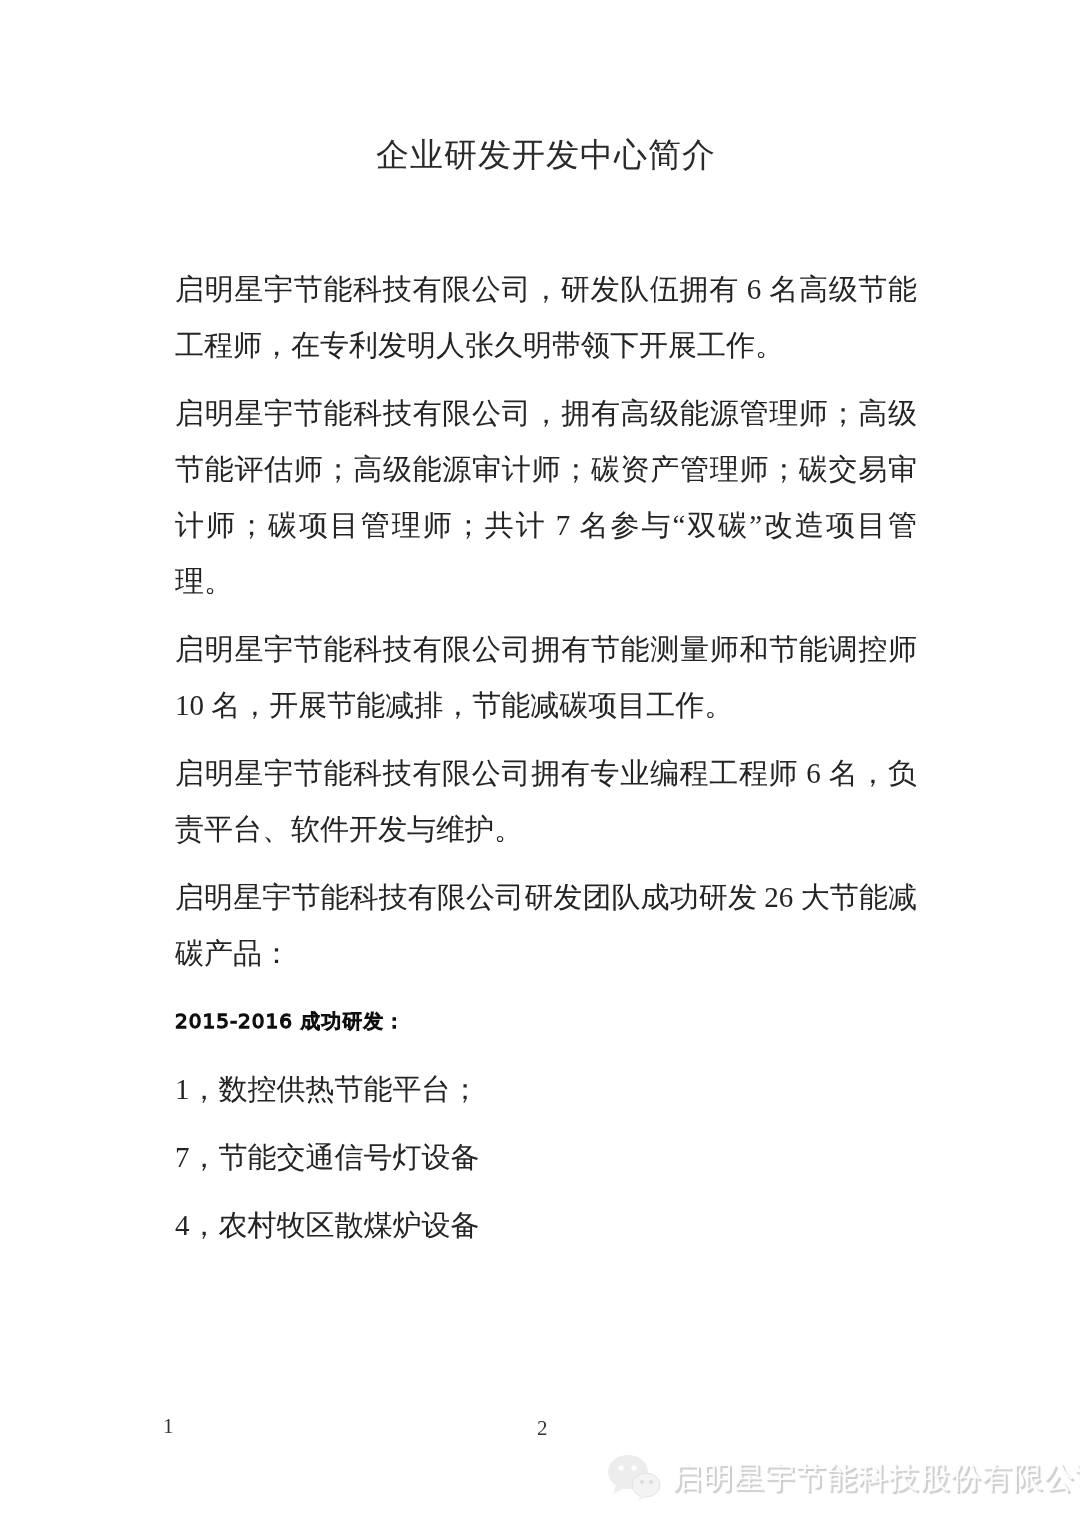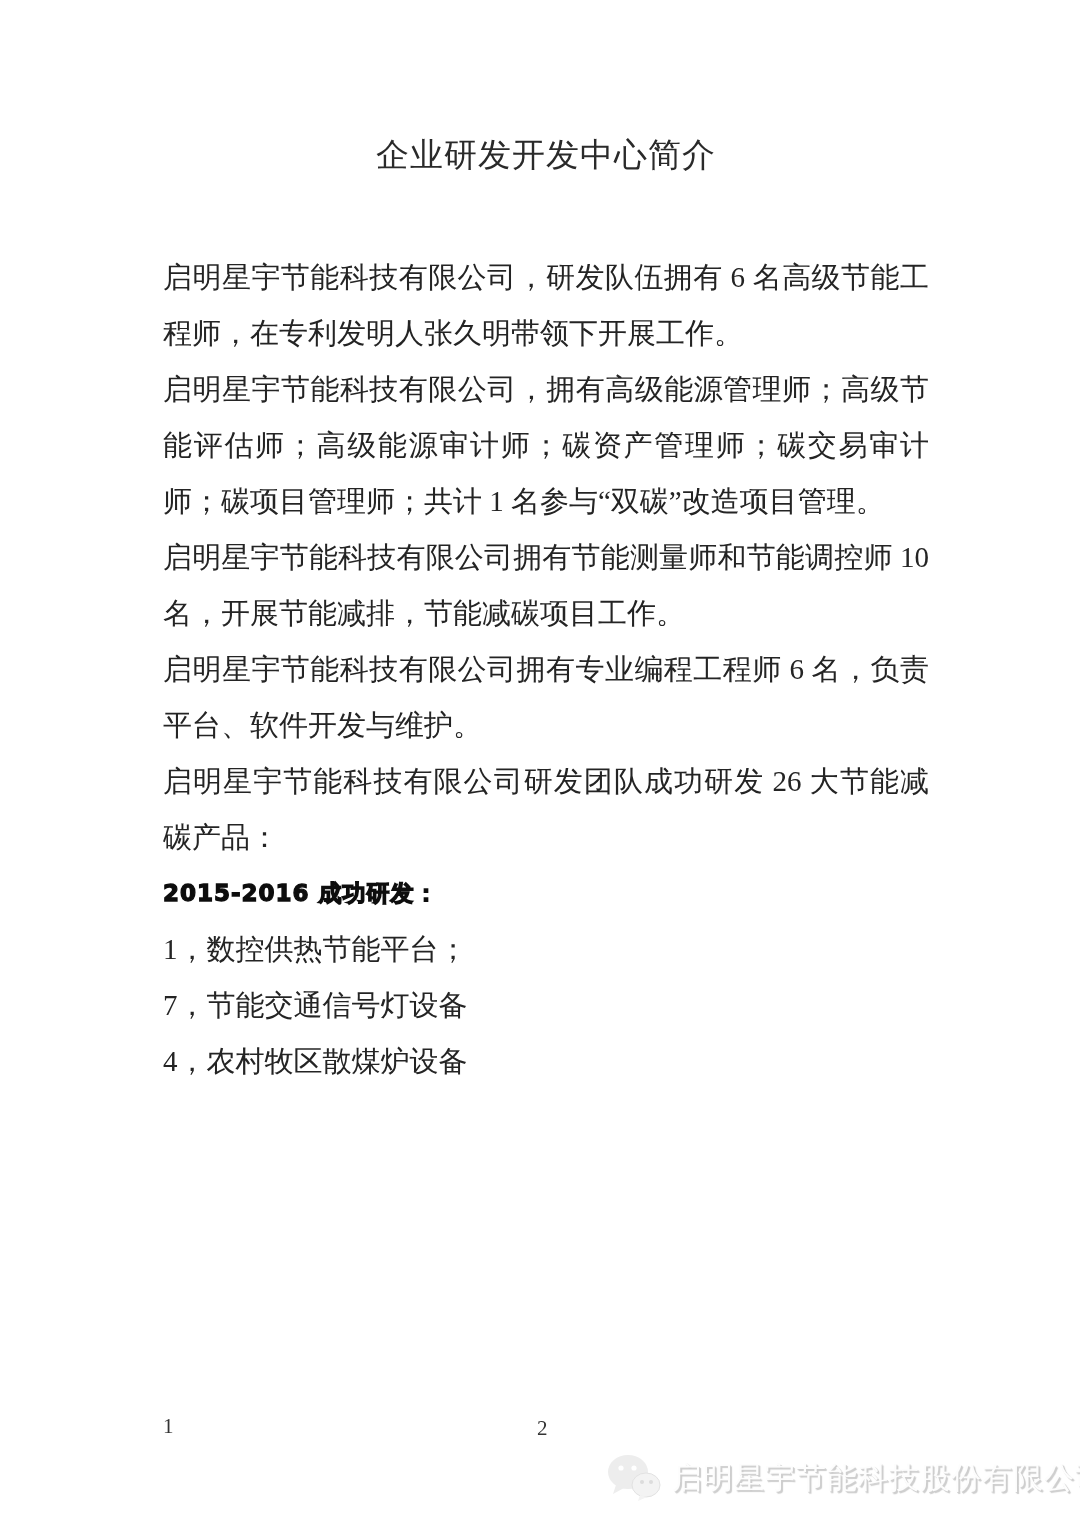--- a/index.html
+++ b/index.html
@@ -34,27 +34,27 @@
     left: 163px;
     top: 249px;
     width: 766px;
     font-size: 29px;
     line-height: 56px;
     text-align: justify;
     text-justify: inter-ideograph;
     color: #242424;
   }
   .doc-body p {
-    margin: 0;
+    margin: 12px;
     padding: 0;
   }
   .section-heading {
     font-family: "DejaVu Sans", "Liberation Sans", sans-serif;
-    font-weight: 700;
-    font-size: 23px;
+    font-weight: 400;
+    font-size: 20px;
     letter-spacing: 1px;
     color: #0d0d0d;
     -webkit-text-stroke: 1.3px #0d0d0d;
     text-align: left;
   }
   .page-number {
     position: absolute;
     font-size: 21px;
     color: #333333;
     font-family: "Liberation Serif", "DejaVu Serif", serif;
@@ -86,21 +86,21 @@
 </style>
 </head>
 <body>
 
 <div class="page">
 
   <h1 class="doc-title">企业研发开发中心简介</h1>
 
   <div class="doc-body">
     <p>启明星宇节能科技有限公司，研发队伍拥有 6 名高级节能工程师，在专利发明人张久明带领下开展工作。</p>
-    <p>启明星宇节能科技有限公司，拥有高级能源管理师；高级节能评估师；高级能源审计师；碳资产管理师；碳交易审计师；碳项目管理师；共计 1 名参与“双碳”改造项目管理。</p>
+    <p>启明星宇节能科技有限公司，拥有高级能源管理师；高级节能评估师；高级能源审计师；碳资产管理师；碳交易审计师；碳项目管理师；共计 7 名参与“双碳”改造项目管理。</p>
     <p>启明星宇节能科技有限公司拥有节能测量师和节能调控师 10 名，开展节能减排，节能减碳项目工作。</p>
     <p>启明星宇节能科技有限公司拥有专业编程工程师 6 名，负责平台、软件开发与维护。</p>
     <p>启明星宇节能科技有限公司研发团队成功研发 26 大节能减碳产品：</p>
 
     <p class="section-heading">2015-2016 成功研发：</p>
 
     <p>1，数控供热节能平台；</p>
     <p>7，节能交通信号灯设备</p>
     <p>4，农村牧区散煤炉设备</p>
   </div>

